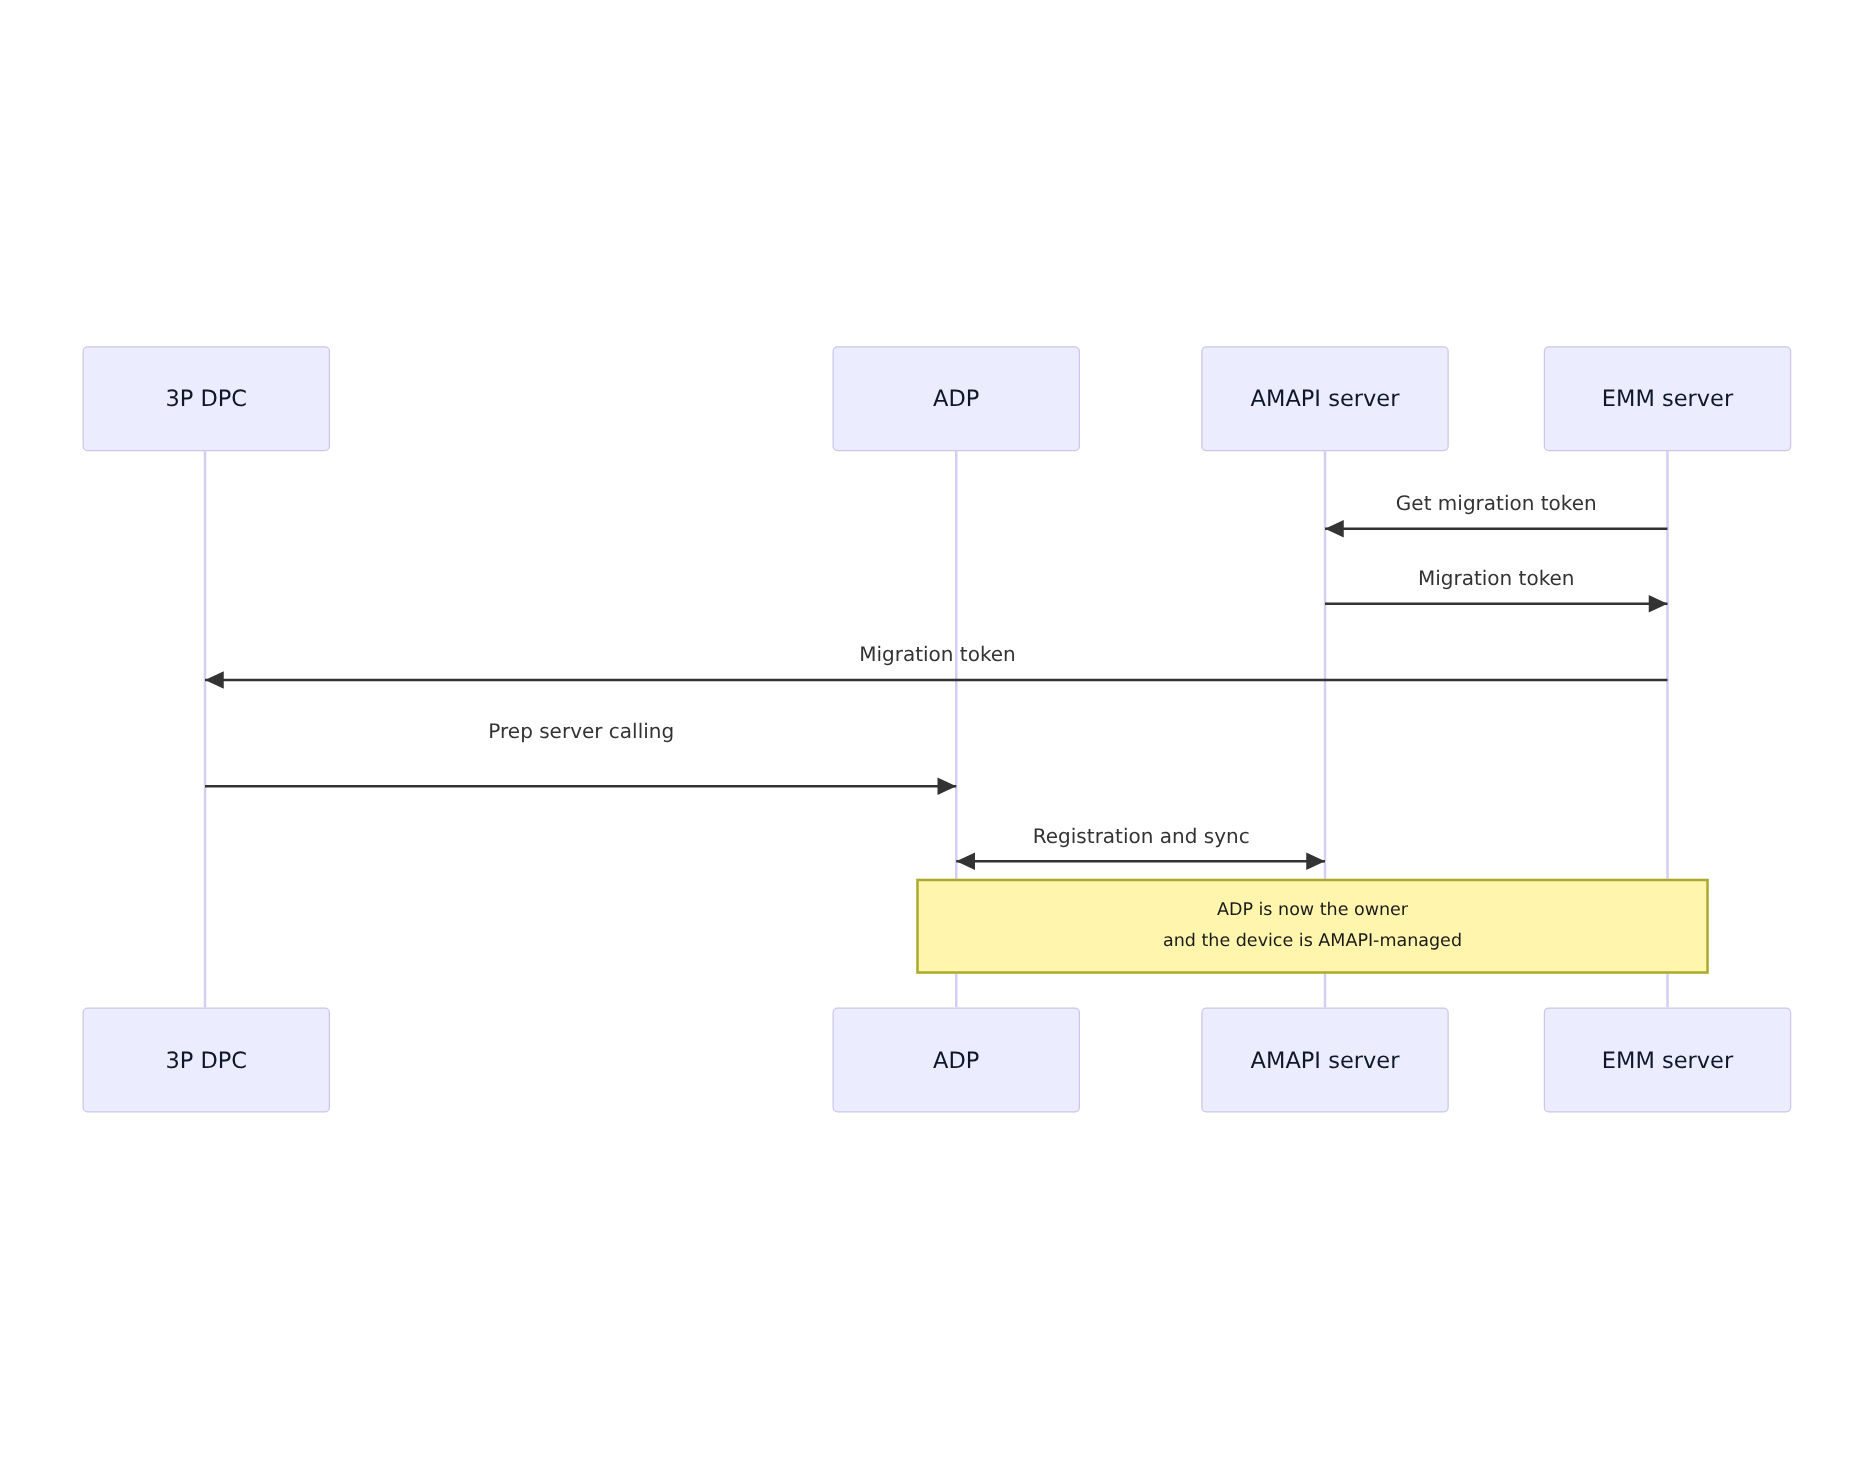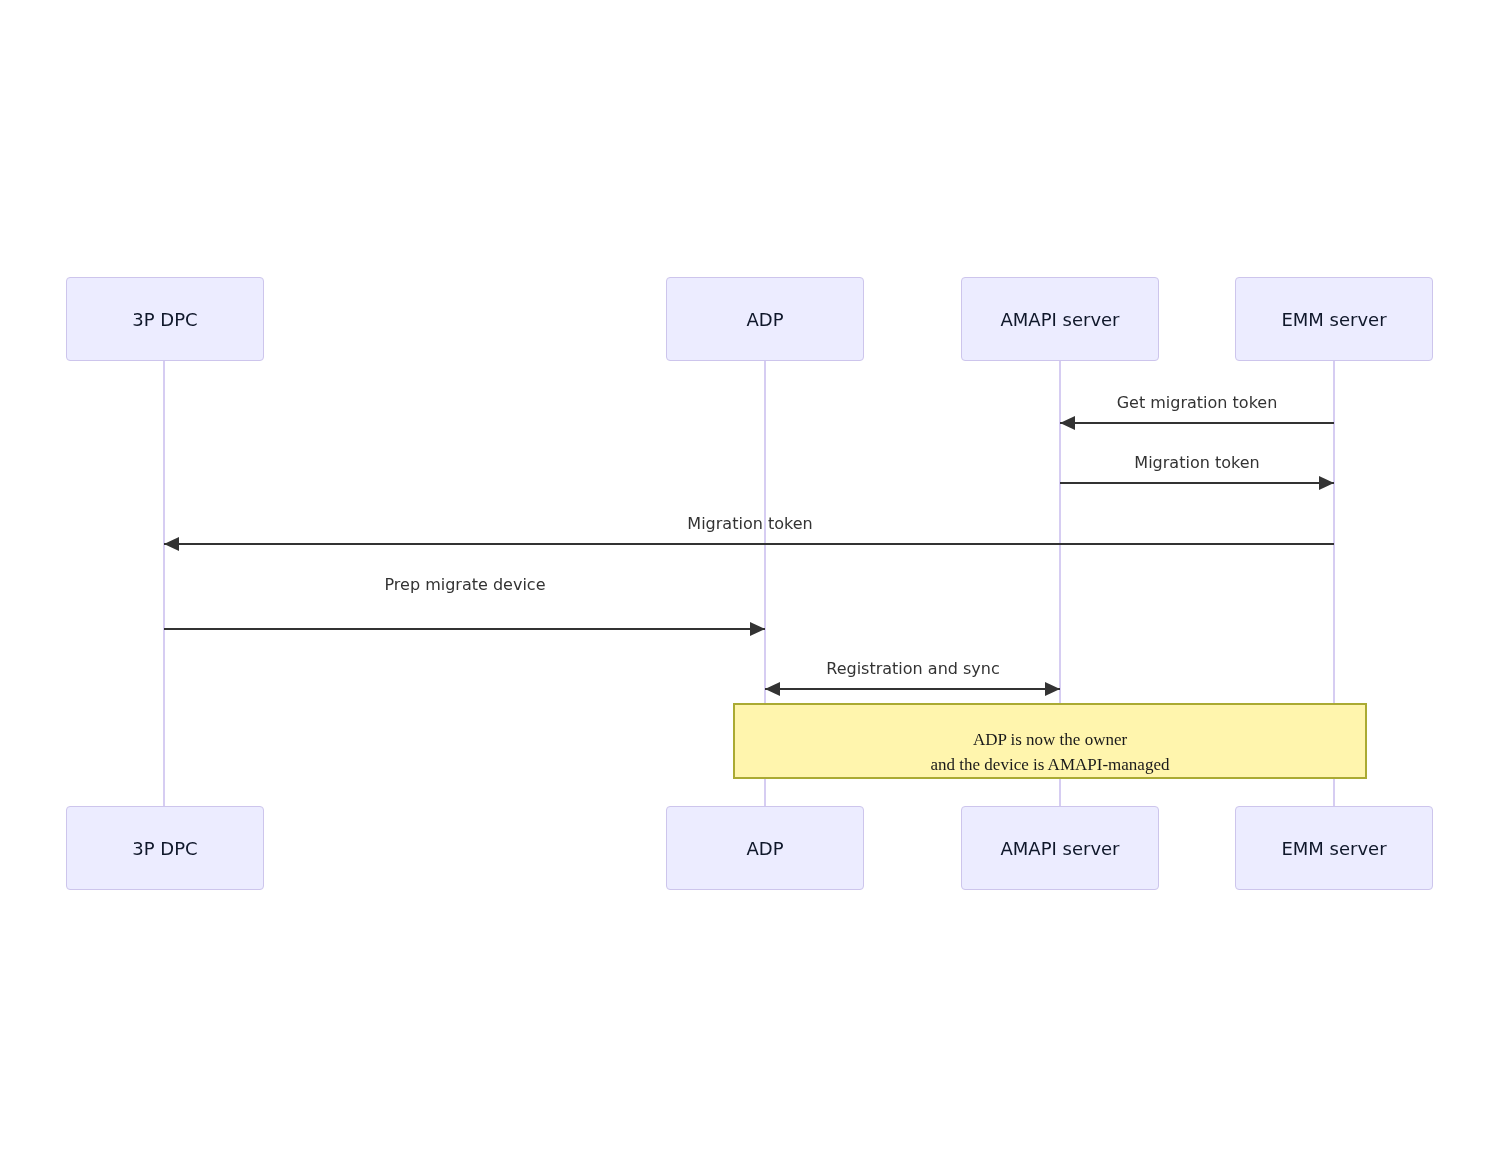--- a/index.html
+++ b/index.html
@@ -57,23 +57,23 @@
     position:absolute;transform:translateX(-50%);
     font-size:16px;line-height:23px;color:#333333;
     white-space:nowrap;text-align:right;z-index:2;
   }
   
   .note{
     position:absolute;
     left:733px;top:703px;width:634px;height:76px;
     background:#fff5ad;border:2px solid #aaaa33;
     box-sizing:border-box;
-    display:flex;flex-direction:column;align-items:center;justify-content:flex-end;
-    font-size:17px;line-height:25px;color:#1a1a1a;
-    text-align:center;z-index:3;font-family:Liberation Serif, serif;
+    display:flex;flex-direction:column;align-items:center;justify-content:center;
+    font-size:14px;line-height:25px;color:#1a1a1a;
+    text-align:center;z-index:3;
   }
 </style>
 </head>
 <body>
 
 <div class="canvas">
 
   <div class="lifeline" style="left:163px;"></div>
   <div class="lifeline" style="left:764px;"></div>
   <div class="lifeline" style="left:1059px;"></div>
@@ -108,21 +108,21 @@
   <div class="msg-label" style="left:1197px;top:391px;">Get migration token</div>
   <div class="arrow left" style="left:1060px;top:422px;width:274px;"></div>
 
   <div class="msg-label" style="left:1197px;top:451px;">Migration token</div>
   <div class="arrow right" style="left:1060px;top:482px;width:274px;"></div>
 
   <div class="msg-label" style="left:750px;top:512px;">Migration token</div>
   <div class="arrow left" style="left:164px;top:543px;width:1170px;"></div>
 
   <div class="msg-label" style="left:465px;top:573px;">
-    <span style="display:block;">Prep migrate device</span>
+    <span style="display:block;">Prep server calling</span>
   </div>
   <div class="arrow right" style="left:164px;top:628px;width:601px;"></div>
 
   <div class="msg-label" style="left:913px;top:657px;">Registration and sync</div>
   <div class="arrow both" style="left:765px;top:688px;width:295px;"></div>
 
   <div class="note">
     <div>ADP is now the owner</div>
     <div>and the device is AMAPI-managed</div>
   </div>

